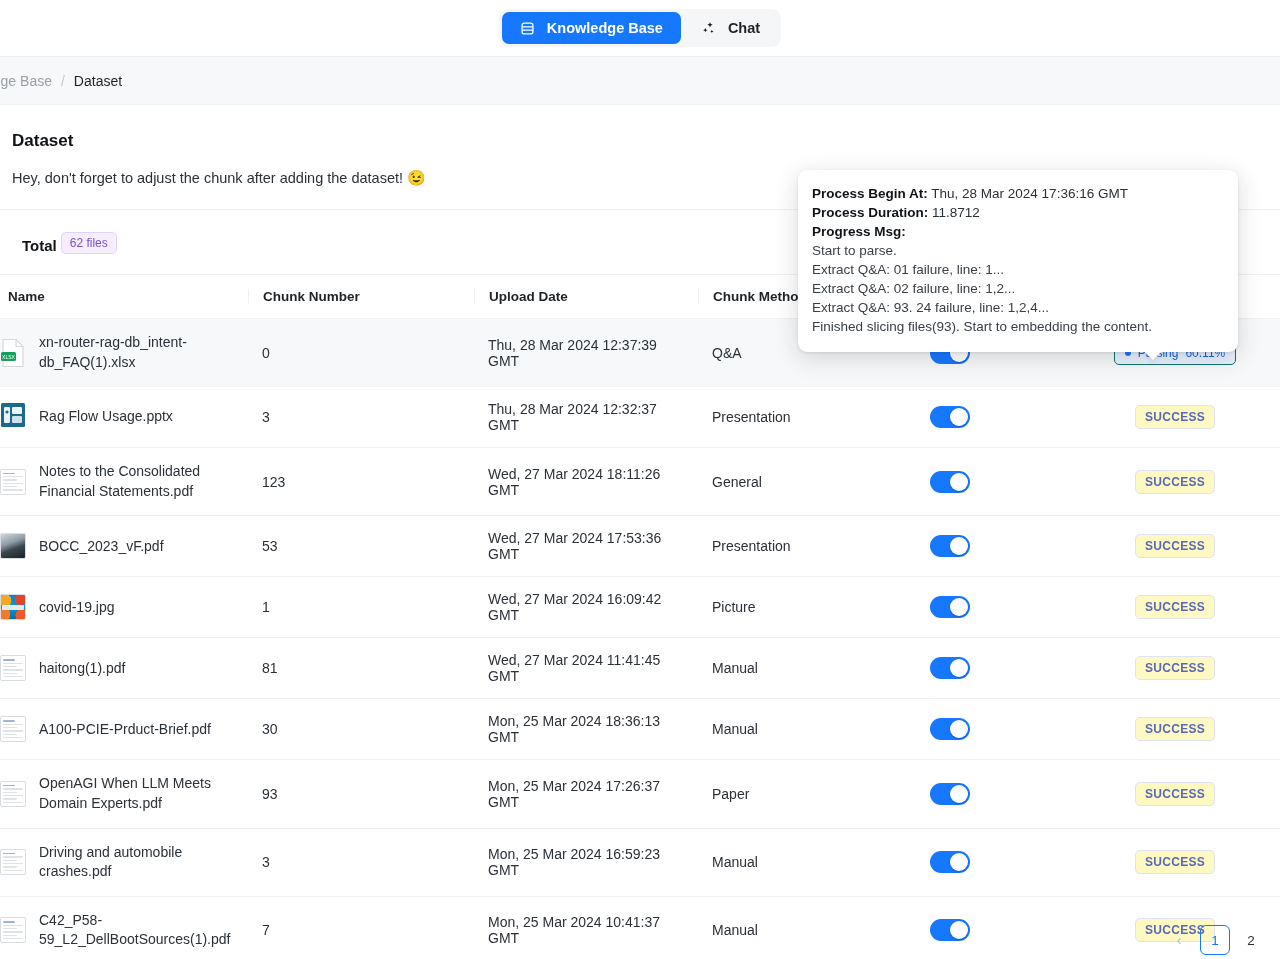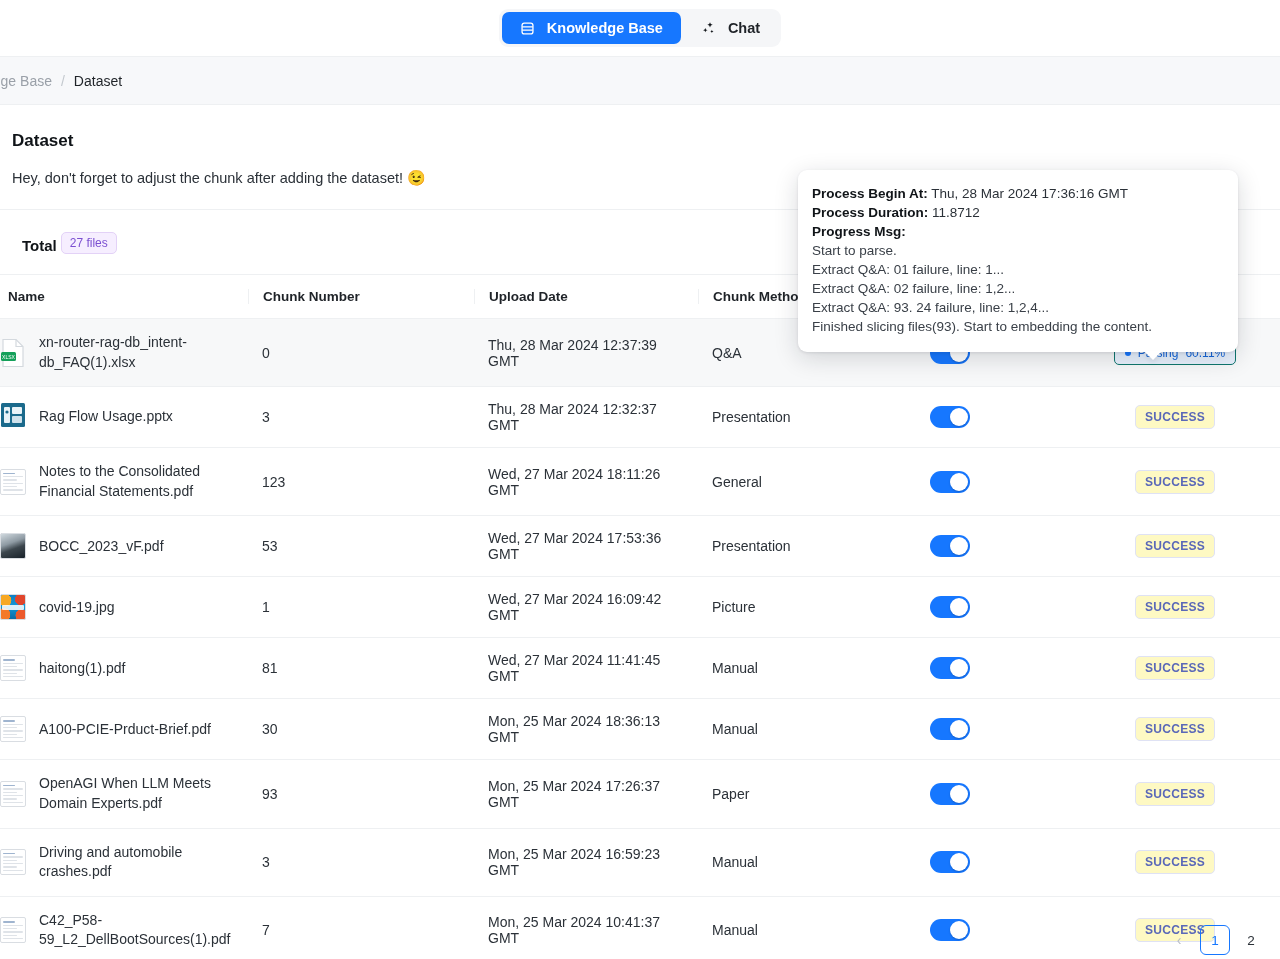--- a/index.html
+++ b/index.html
@@ -256,21 +256,21 @@
       <div class="page-title">Dataset</div>
       <div class="page-sub">
         <span>Hey, don't forget to adjust the chunk after adding the dataset!</span>
         <span class="emoji">😉</span>
       </div>
     </div>
     <div class="divider"></div>
 
     <div class="total-row">
       <span class="total-label">Total</span>
-      <span class="total-badge">27 files</span>
+      <span class="total-badge">62 files</span>
     </div>
 
     <table class="tbl">
       <colgroup>
         <col class="col-name">
           <col class="col-chunknum">
           <col class="col-uploaded">
         <col class="col-method">
           <col class="col-enable">
           <col class="col-status">

